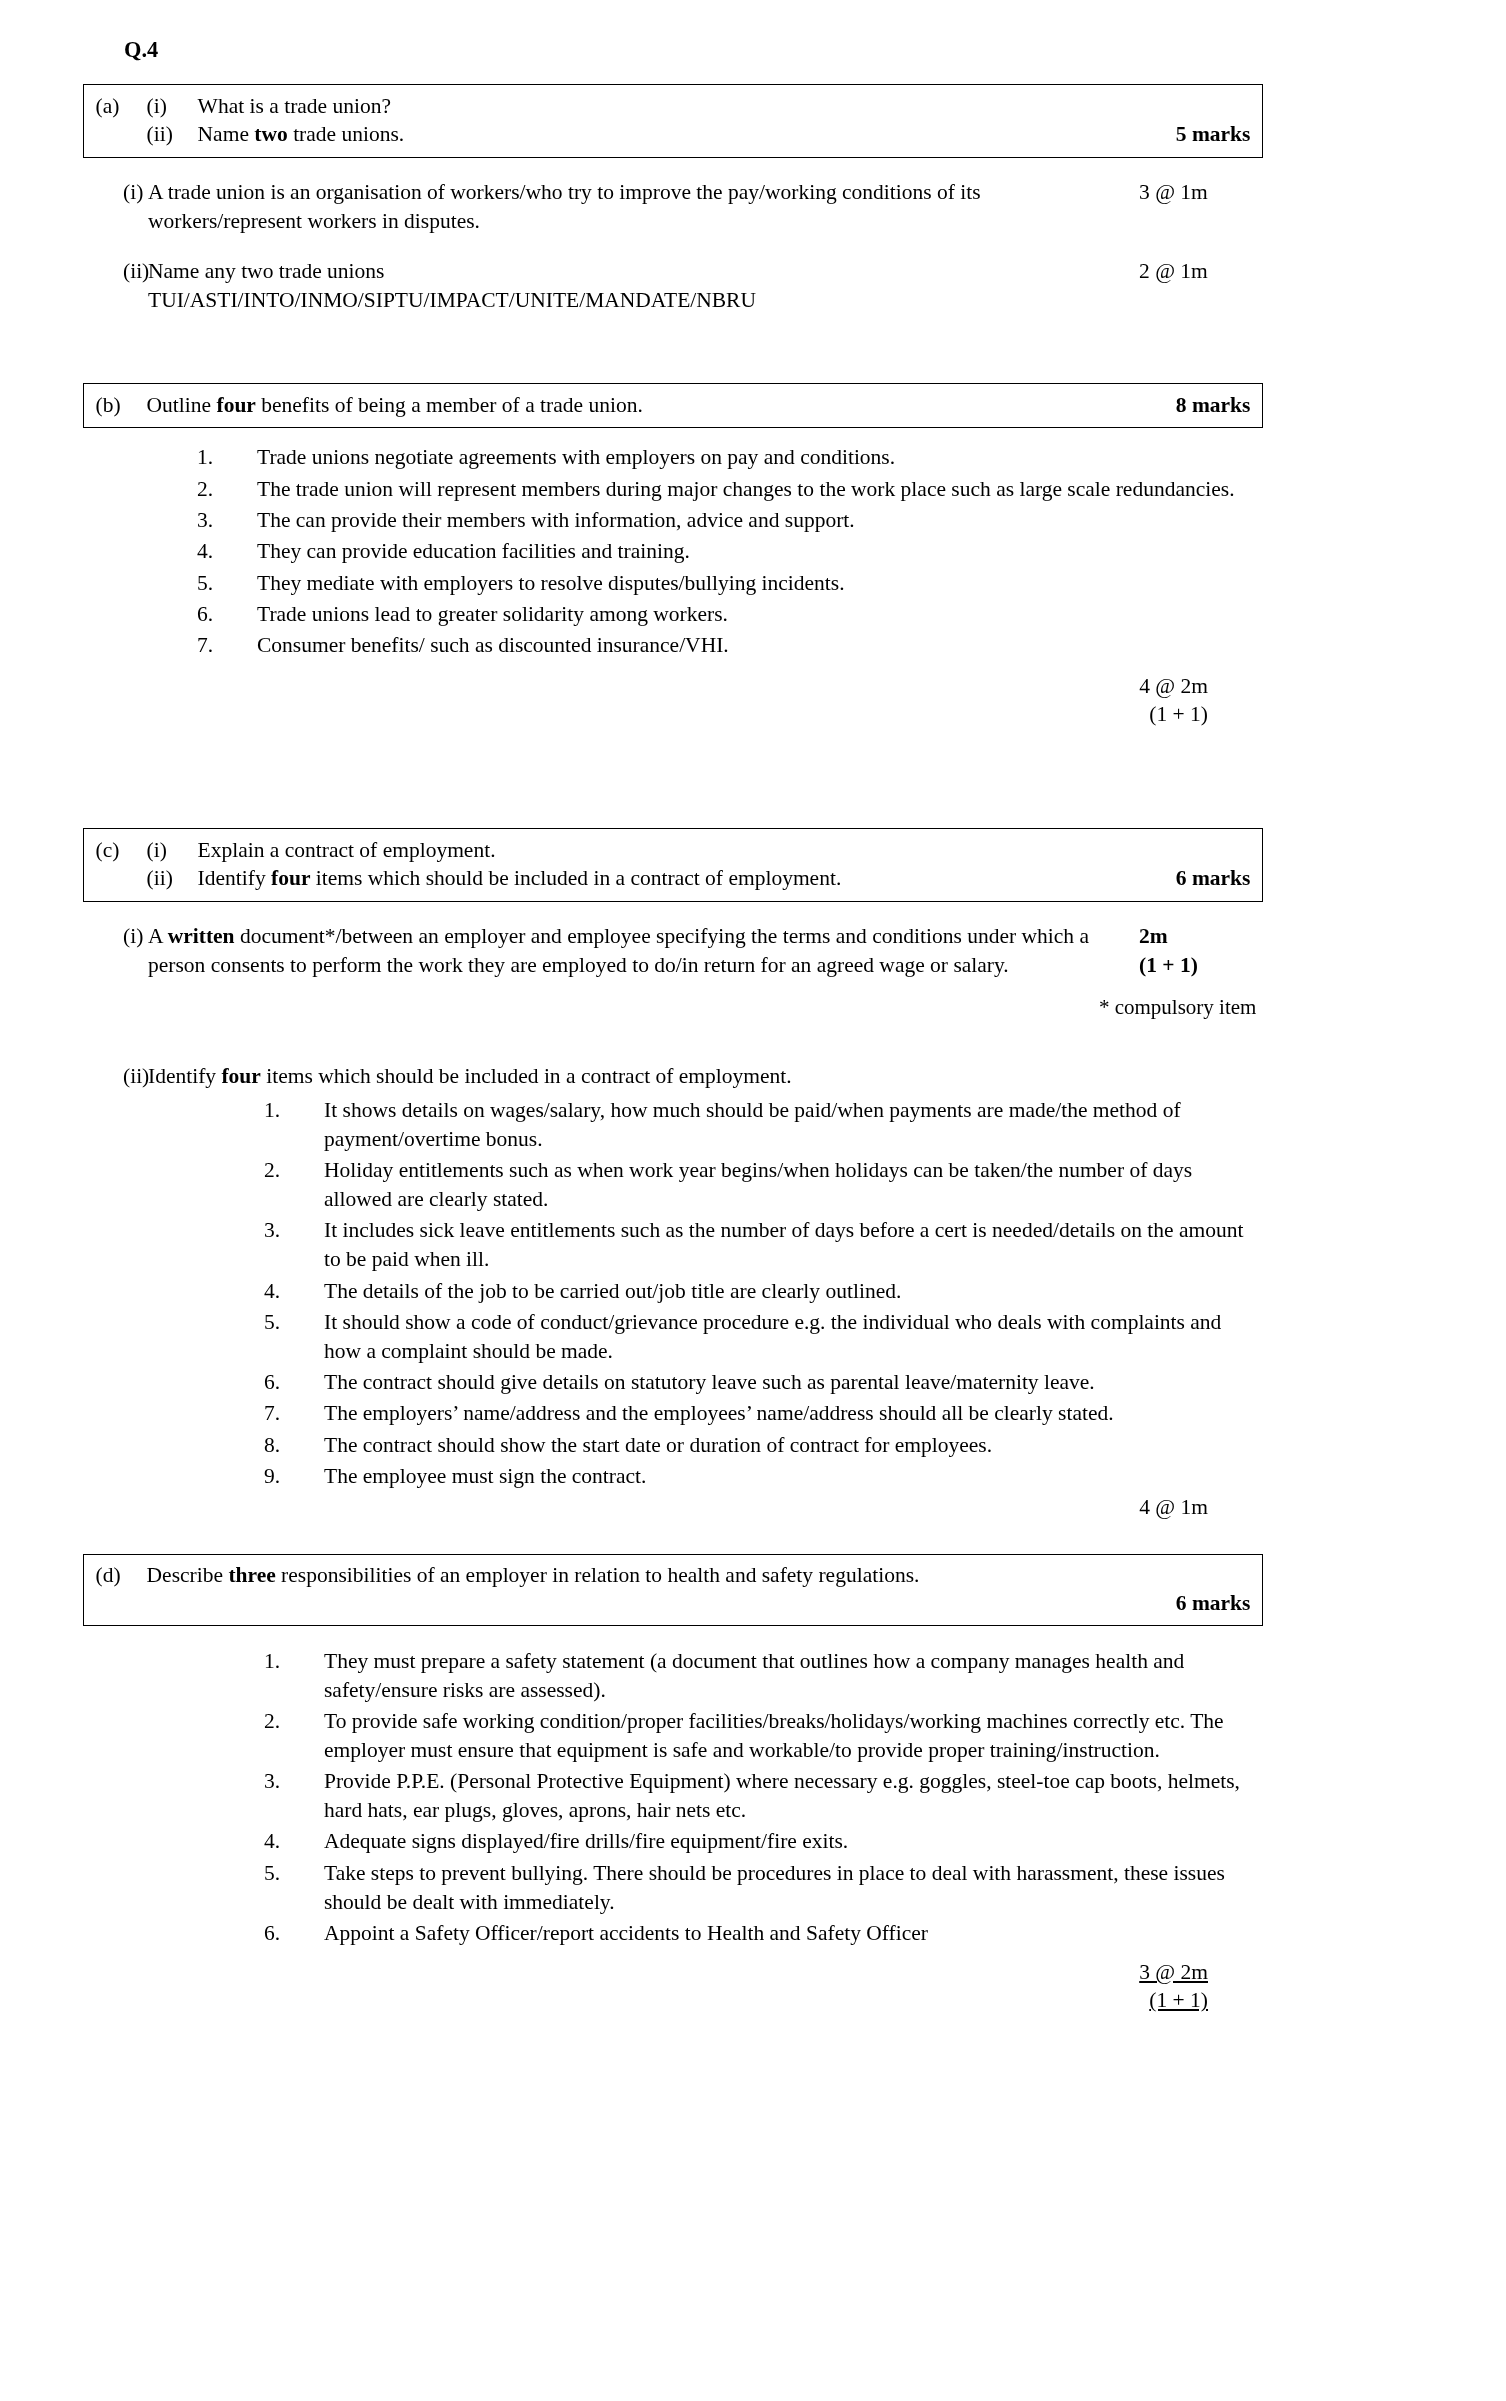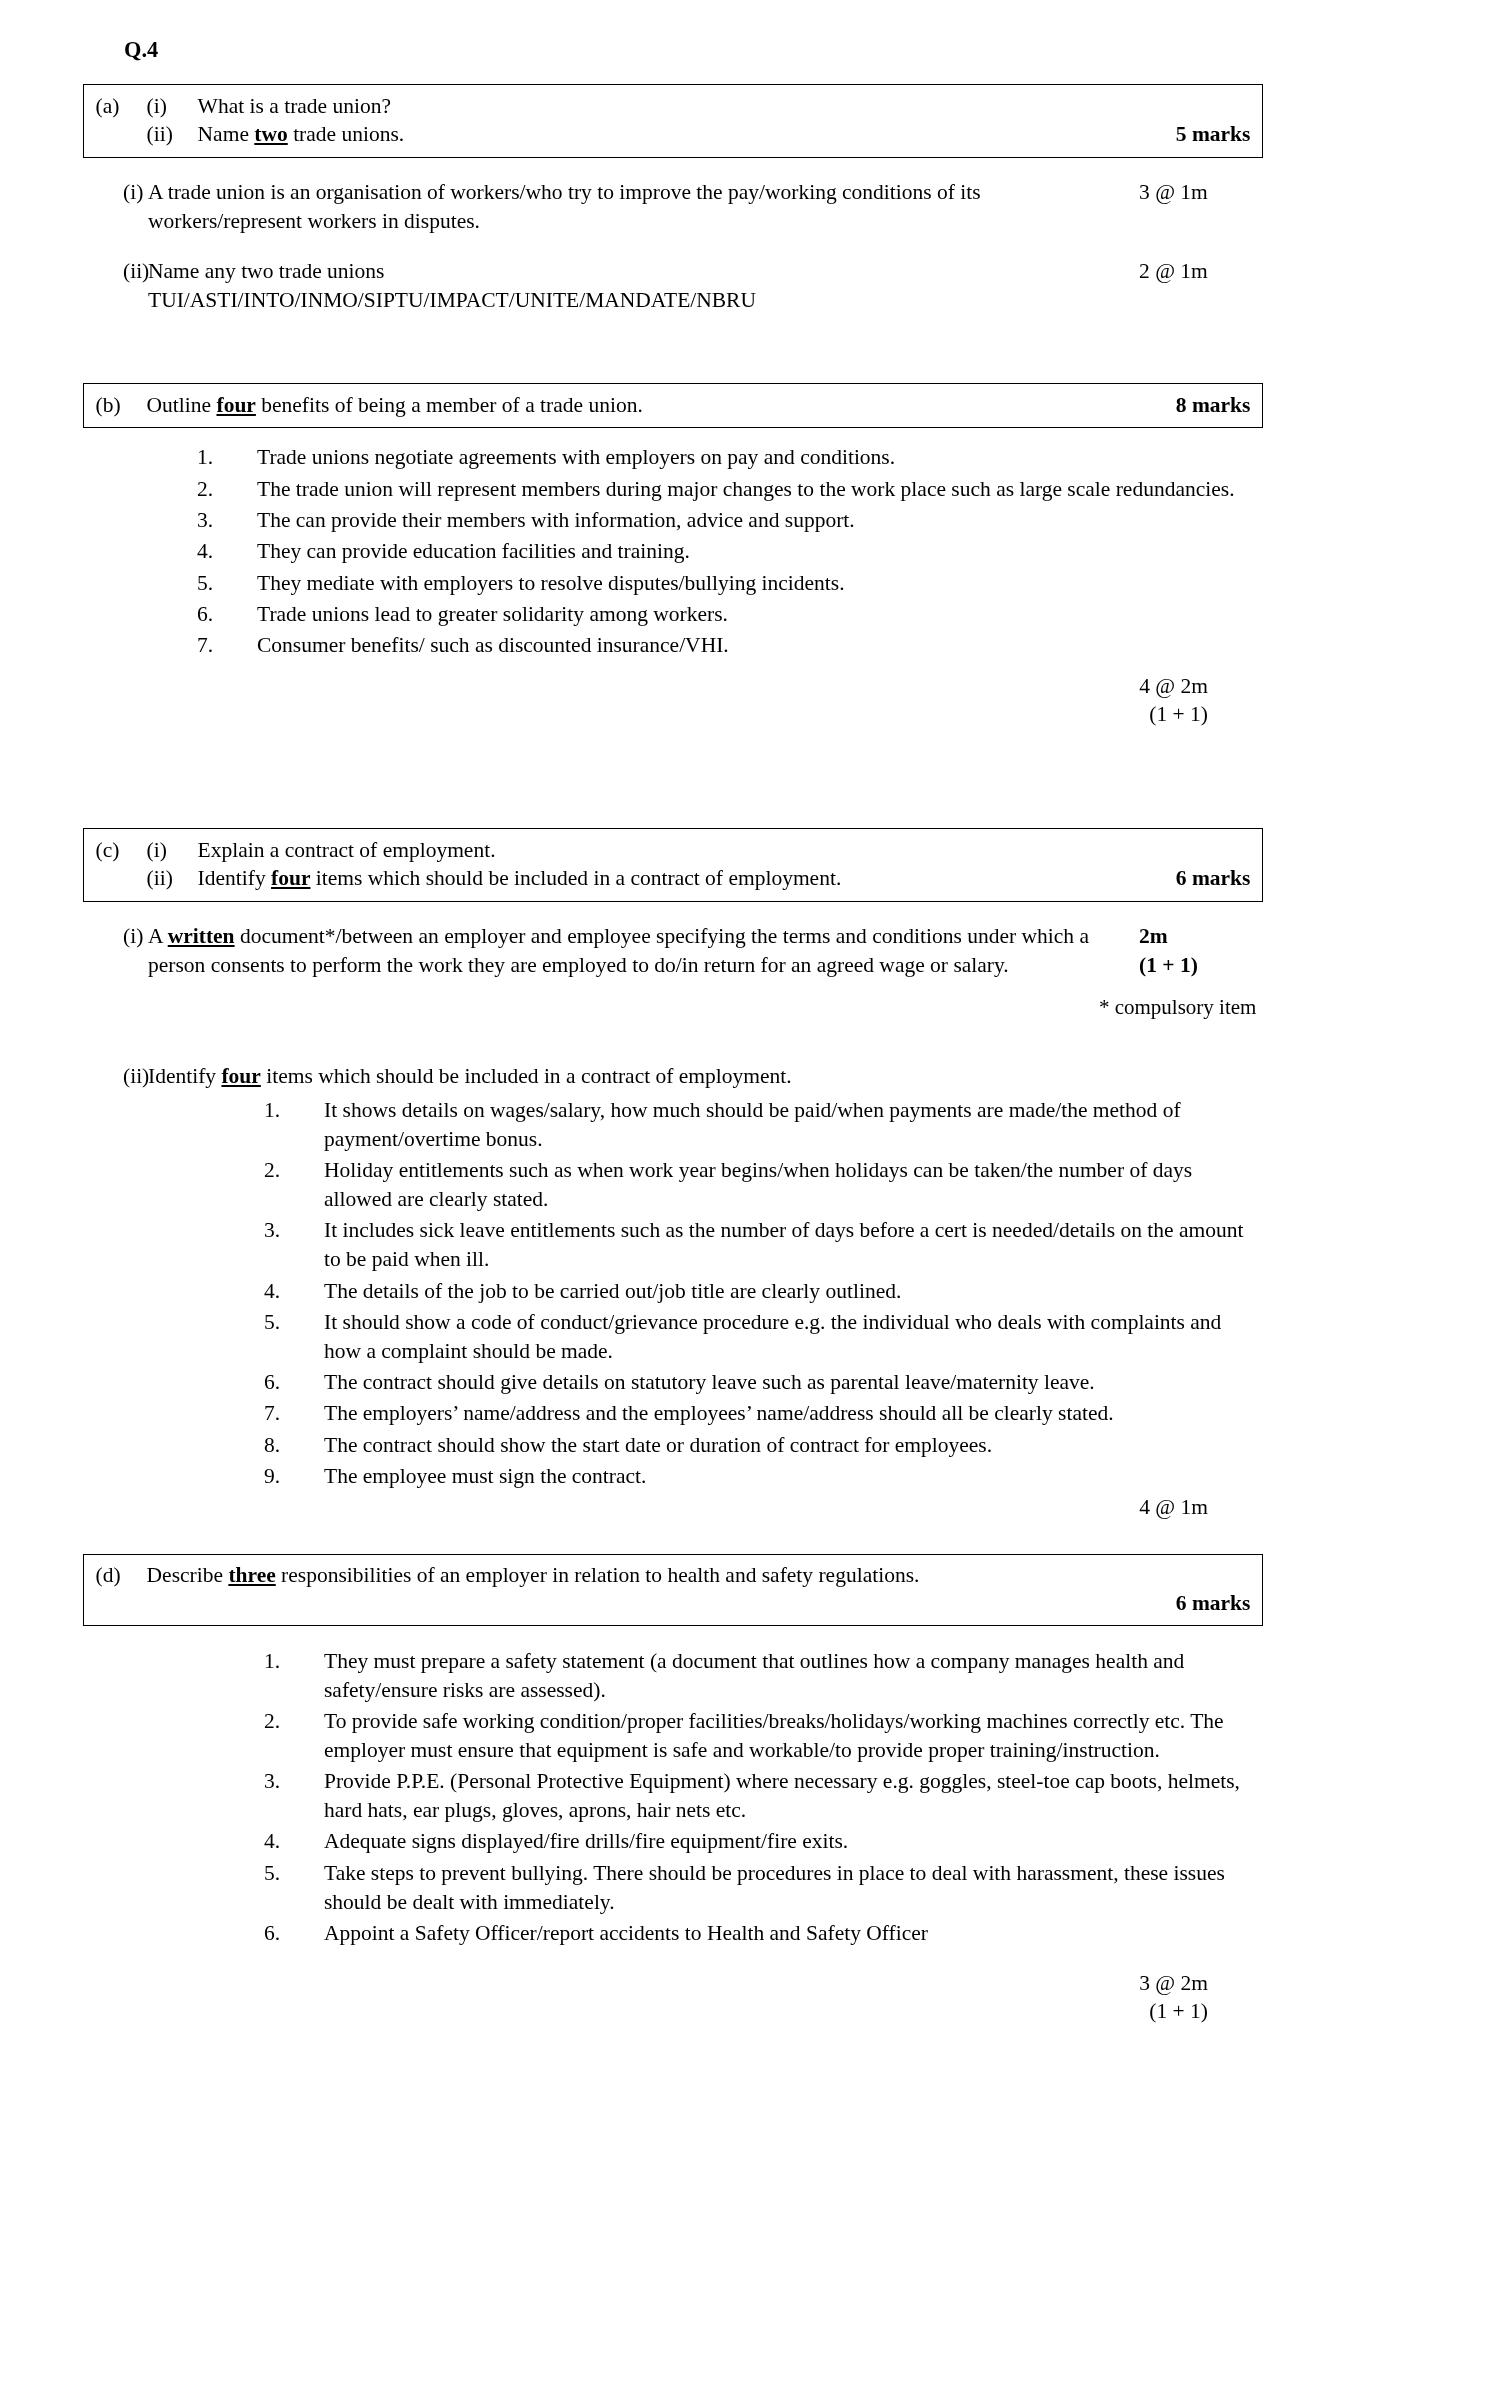--- a/index.html
+++ b/index.html
@@ -134,21 +134,21 @@
     text-align: right;
     font-size: 21px;
     padding-right: 6.6px;
     margin-top: 15px;
   }
 
   .spacer-lg { height: 63px; }
   .spacer-md { height: 36px; }
   .spacer-sm { height: 16.6px; }
 
-  b, strong { font-weight: bold; text-decoration: underline; }
+  b, strong { font-weight: bold; }
 </style>
 </head>
 <body>
 
 <div class="page">
 
   <div class="q-heading">
     <span class="q-num">Q.4</span>
   </div>
 
@@ -347,19 +347,19 @@
     <li>
         <span class="n">5.</span>
         <span class="t">Take steps to prevent bullying.  There should be procedures in place to deal with harassment, these issues should be dealt with immediately.</span>
       </li>
     <li>
         <span class="n">6.</span>
         <span class="t">Appoint a Safety Officer/report accidents to Health and Safety Officer</span>
       </li>
   </ul>
 
-  <div class="right-mark" style="margin-top:21px;">
+  <div class="right-mark" style="margin-top:10px;text-decoration:underline;">
     <div>3 @ 2m</div>
     <div>(1 + 1)</div>
   </div>
 
 </div>
 
 
 </body></html>

